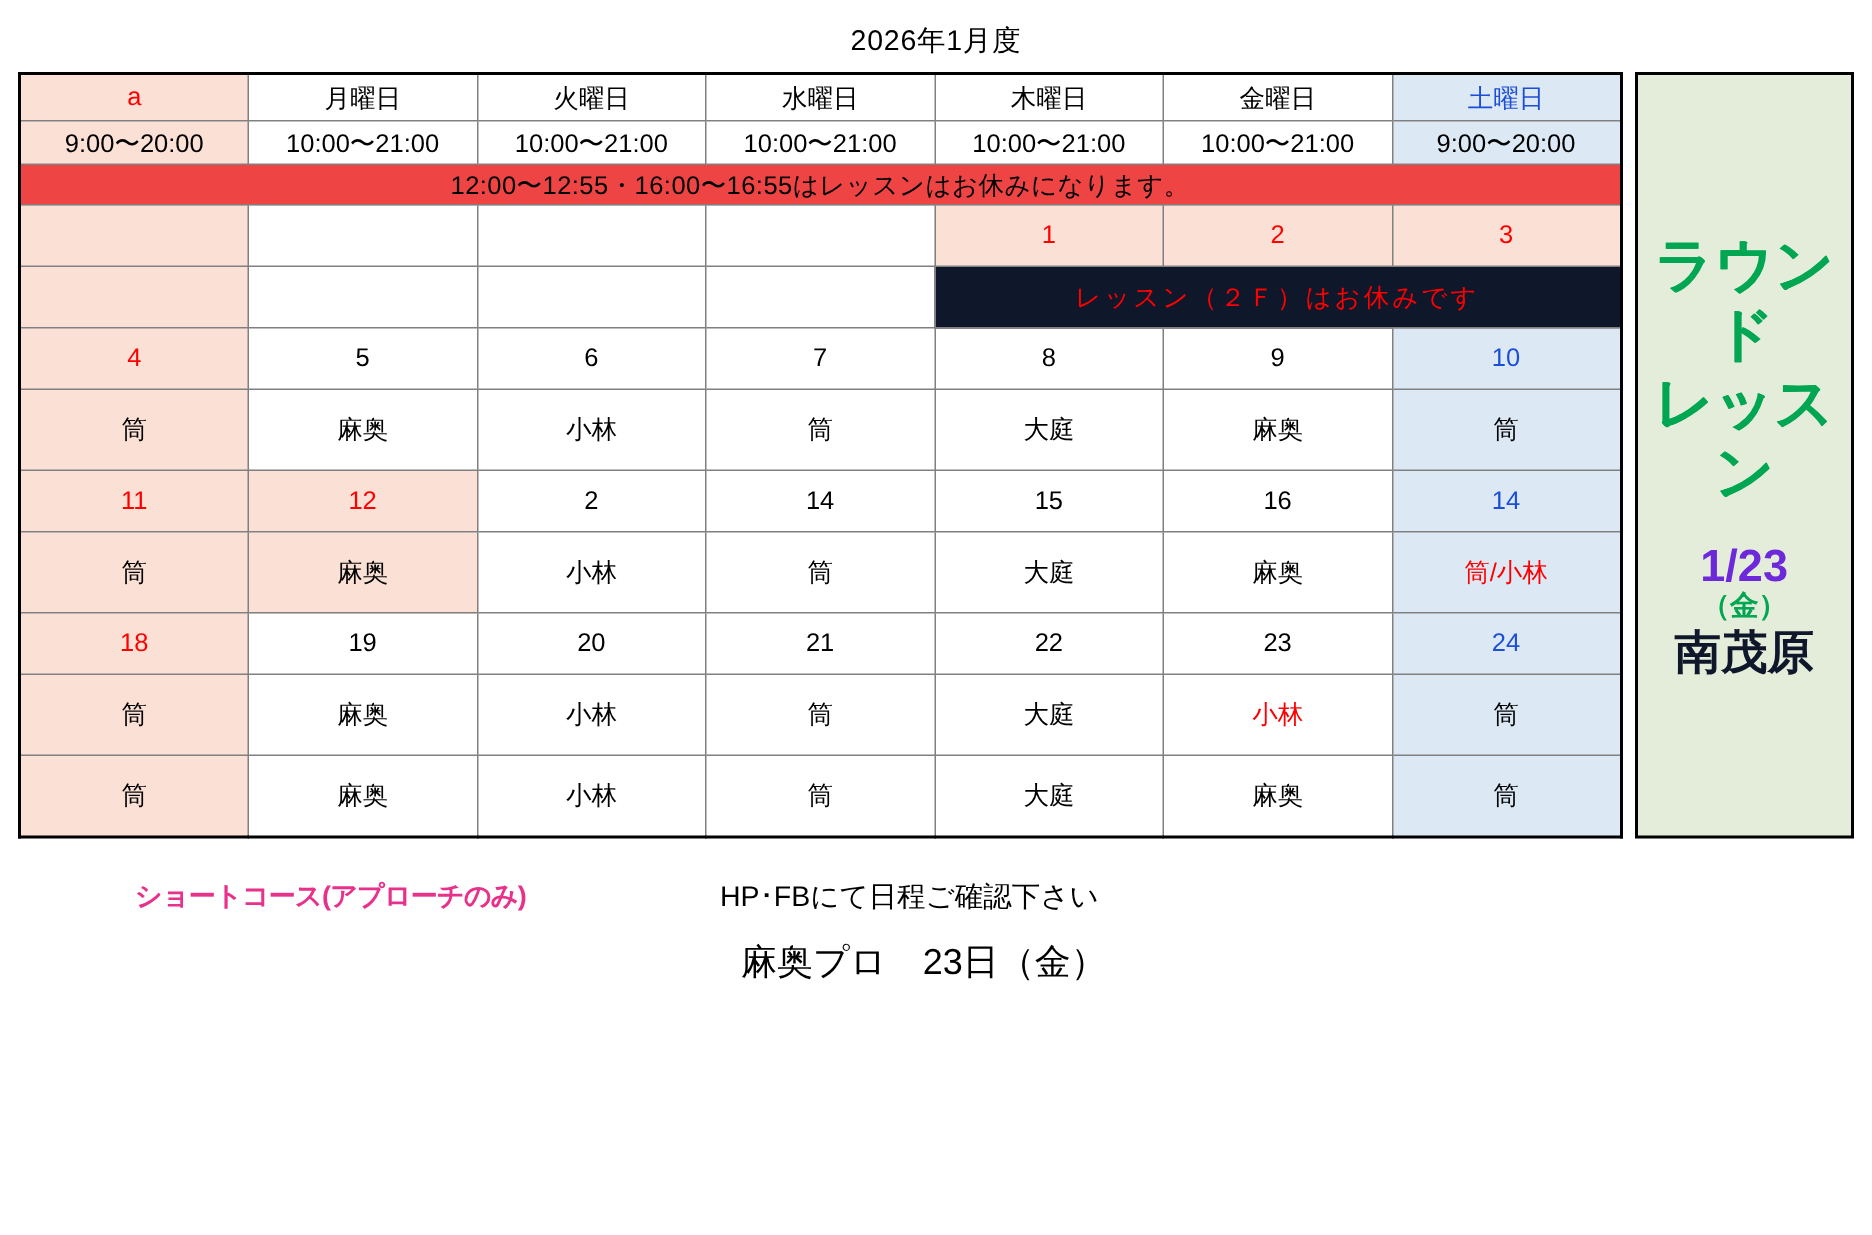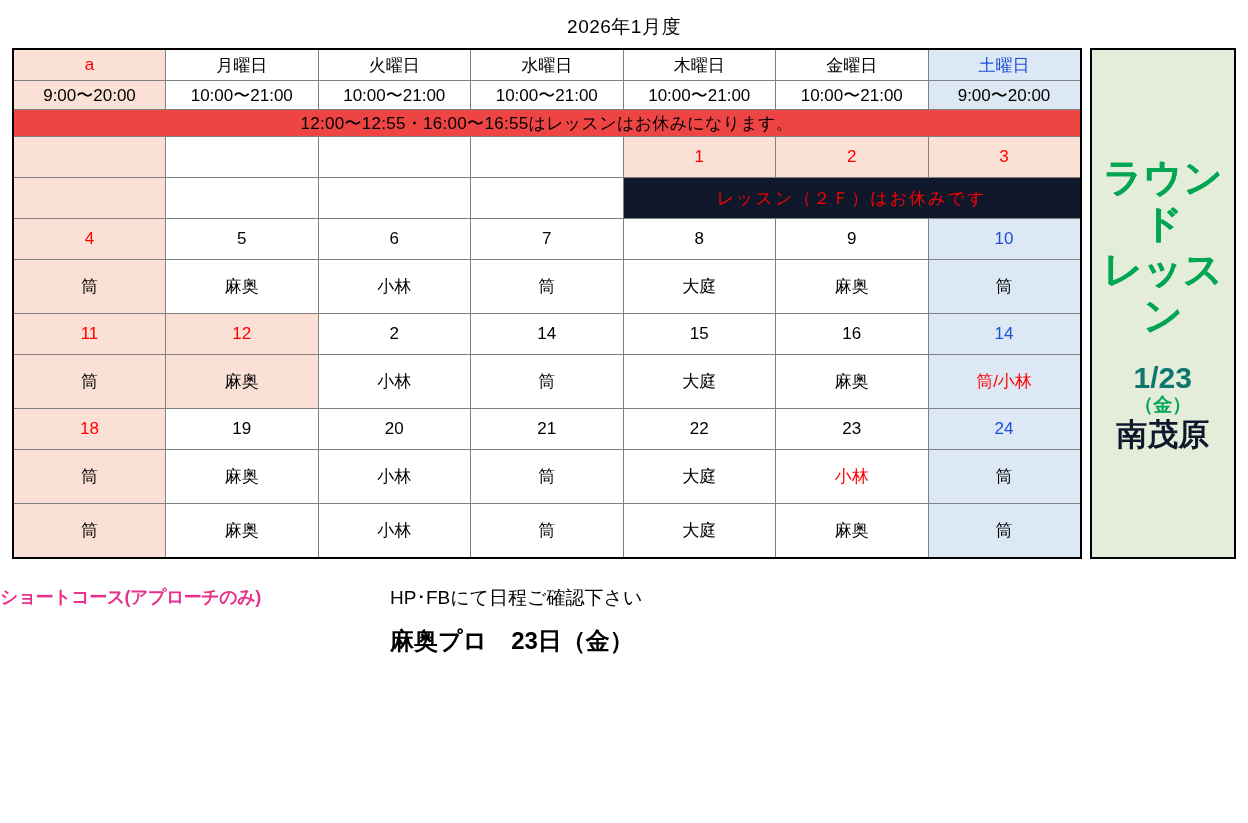--- a/index.html
+++ b/index.html
@@ -85,40 +85,41 @@
   }
   .round-title {
     color: #00a651;
     font-weight: bold;
     font-size: 39px;
     line-height: 1.18;
     letter-spacing: 0px;
     text-shadow: 0.5px 0 #00a651;
   }
   .round-date {
-    color: #0f766e;
+    color: #6d28d9;
     font-weight: bold;
     font-size: 30px;
     margin-top: 22px;
     line-height: 1.1;
   }
   .round-dow {
     color: #00a651;
     font-weight: bold;
     font-size: 19px;
     line-height: 1.2;
   }
   .round-place {
     color: #0f172a;
     font-weight: bold;
     font-size: 31px;
     line-height: 1.15;
   }
   .footer {
     margin-top: 26px;
+    padding-left: 90px;
     display: flex;
   }
   .foot-col-left { width: 390px; }
   .foot-col-right { width: 500px; }
   .foot-pink {
     color: #e8318a;
     font-weight: bold;
     font-size: 18px;
     letter-spacing: -0.5px;
   }
@@ -126,23 +127,24 @@
     font-weight: bold;
     font-size: 25px;
     margin-top: 14px;
     letter-spacing: 0px;
   }
   .foot-black {
     font-weight: normal;
     font-size: 19px;
   }
   .foot-black-lg {
-    font-weight: bold;
+    font-weight: normal;
     font-size: 24px;
     margin-top: 14px;
+    margin-left: 14px;
   }
 </style>
 </head>
 <body>
 
 <div class="page-title">2026年1月度</div>
 
 <div class="main-area">
 
   <table class="cal">

